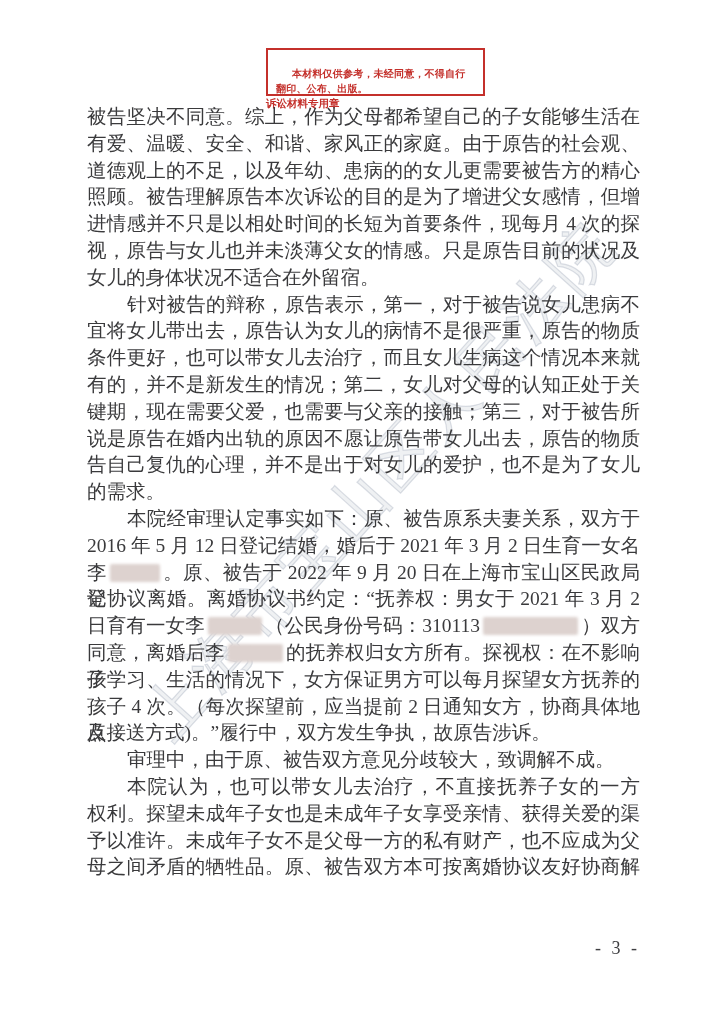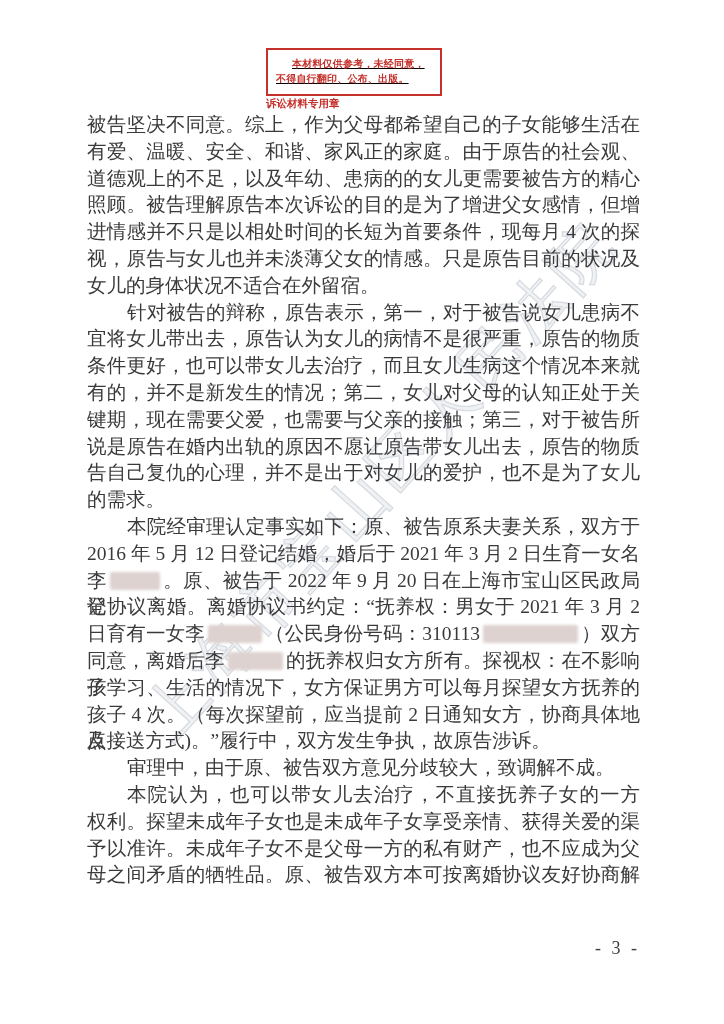--- a/index.html
+++ b/index.html
@@ -26,44 +26,43 @@
     transform:translate(-50%,-50%) rotate(-48deg);
     font-size:62px;letter-spacing:5px;white-space:nowrap;
     color:rgba(141,153,173,0.14);
     -webkit-text-stroke:1.2px rgba(141,153,173,0.30);
     font-weight:400;
     pointer-events:none;
     user-select:none;
   }
   
   .stamp-box{
-    position:absolute;left:266px;top:48px;width:176px;height:48px;
+    position:absolute;left:266px;top:48px;width:219px;height:48px;
     border:2px solid var(--stamp-red);
     box-sizing:border-box;
-    padding:6px 8px 0 8px;
-    text-decoration:underline;
+    padding:16px 8px 0 8px;
   }
   .stamp-text{
     margin:0;
     color:var(--stamp-red);
     font-size:10px;line-height:15px;
     font-weight:600;
     text-indent:16px;
     letter-spacing:0.2px;
   }
   .seal-label{
     position:absolute;left:266px;top:97px;width:192px;
     text-align:left;
     color:var(--stamp-red);
     font-size:10.5px;line-height:13px;
     font-weight:600;
   }
   
   .doc-body{
-    position:absolute;left:87px;top:112px;width:553px;
+    position:absolute;left:87px;top:104px;width:553px;
     color:var(--ink);
     font-size:19.5px;
     line-height:26.8px;
   }
   .line{
     text-align:justify;
     text-align-last:left;
     white-space:nowrap;
     height:26.8px;
   }

